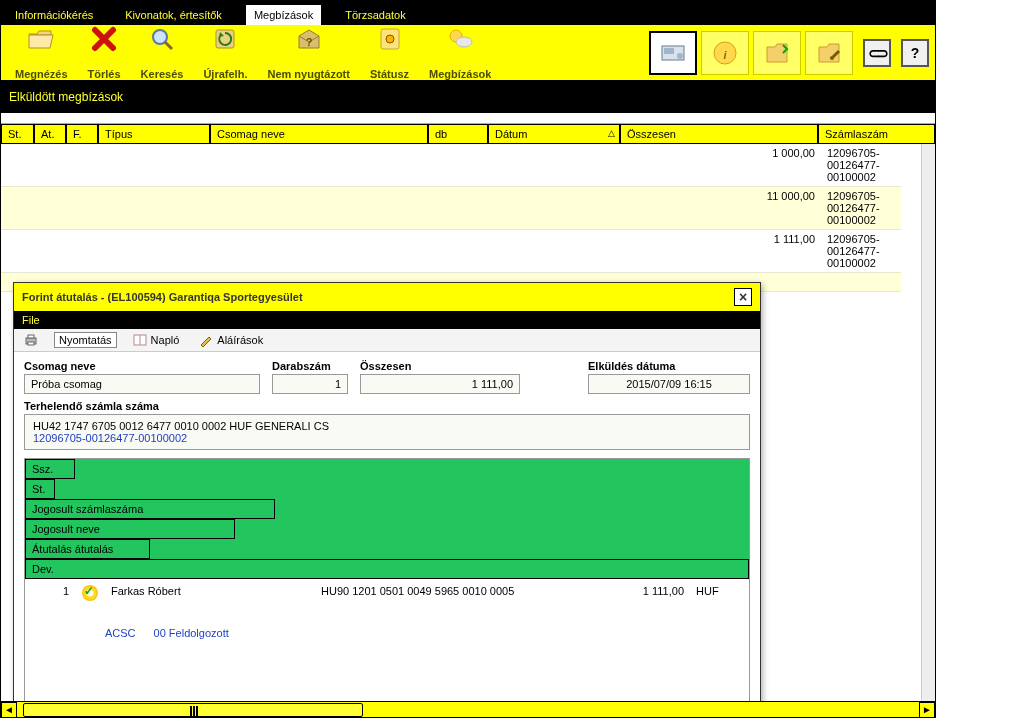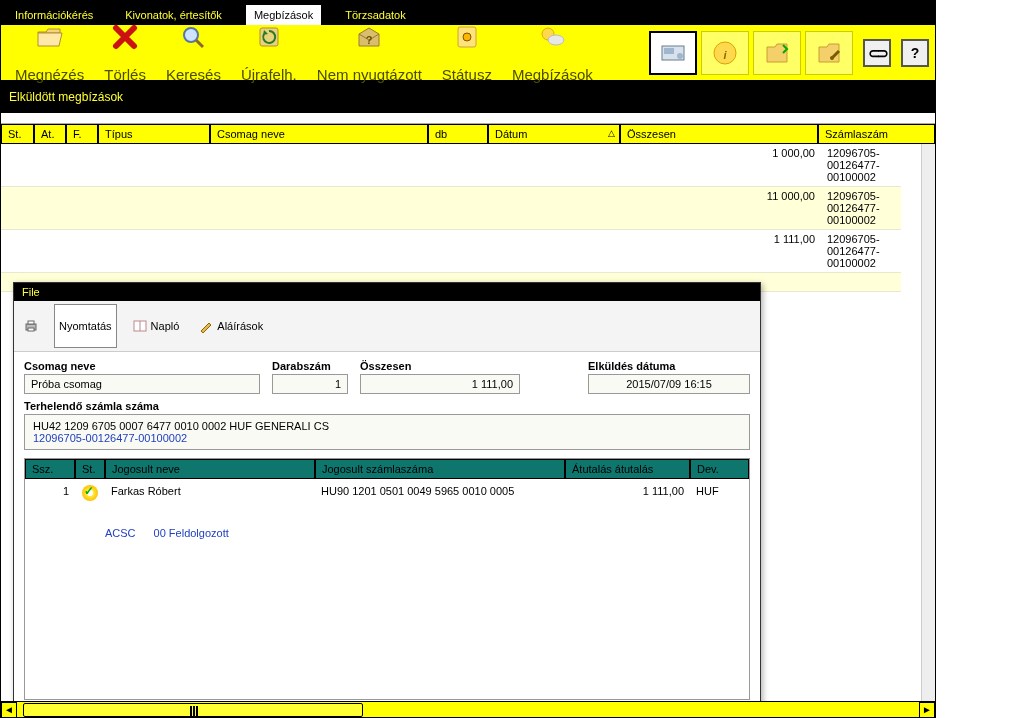--- a/index.html
+++ b/index.html
@@ -9,21 +9,21 @@
 
 
 .top-tabs { background: #000; height: 24px; display: flex; align-items: flex-end; padding: 0 6px; gap: 16px; }
 .top-tab { color: #ffff33; padding: 4px 8px; cursor: pointer; position: relative; }
 .top-tab.active { background: #fff; color: #000; }
 
 
 .toolbar { background: #ffff00; height: 56px; display: flex; align-items: center; padding: 0 6px; gap: 4px; border-bottom: 1px solid #000; position: relative; }
 .tool-btn { display: flex; flex-direction: column; align-items: center; justify-content: center; padding: 2px 8px; cursor: pointer; min-width: 48px; }
 .tool-btn .ticon { width: 28px; height: 28px; display: flex; align-items: center; justify-content: center; }
-.tool-label { color: #4d4d00; font-size: 15px; margin-top: 15px; }
+.tool-label { color: #4d4d00; font-size: 11px; margin-top: 15px; font-weight: bold; }
 .toolbar-right { margin-left: auto; display: flex; gap: 4px; align-items: center; }
 .rt-btn { width: 48px; height: 44px; background: #ffff66; border: 1px solid #cccc00; display:flex; align-items:center; justify-content:center; cursor:pointer; }
 .rt-btn.active { background:#fff; border:2px solid #000; }
 .sq-btn { width:28px; height:28px; background:#f0f0f0; border:2px solid #555; display:flex; align-items:center; justify-content:center; cursor:pointer; font-weight:bold; font-size:14px; margin-left:6px; }
 
 
 .subtitle { background:#000; color:#ffff33; padding:9px 8px; font-size:12px; }
 
 
 .colhdr-row { display:flex; background:#fff; border-top:1px solid #aaa; }
@@ -34,35 +34,35 @@
 .bg-row.alt { background:#ffffd8; }
 .bg-dash { text-align:center; width:100%; padding:3px 0; }
 
 
 .modal { position:absolute; left:12px; top:138px; width:748px; background:#fff; border:1px solid #333; box-shadow:2px 2px 6px rgba(0,0,0,.3); z-index:10; }
 .modal-title { background:#ffff00; padding:5px 8px; display:flex; align-items:center; font-weight:bold; color:#333; }
 .modal-close { margin-left:auto; width:18px; height:18px; border:1px solid #000; background:#fff; display:flex; align-items:center; justify-content:center; cursor:pointer; font-weight:bold; font-size:14px; line-height:1; }
 .modal-menu { background:#000; color:#ffff33; padding:3px 8px; }
 .modal-menu span { cursor:pointer; }
 .modal-tools { background:#f4f4f4; border-bottom:1px solid #ccc; padding:3px 6px; display:flex; gap:12px; align-items:center; }
-.mtool { display:flex; align-items:center; gap:4px; cursor:pointer; padding:15px 4px; }
+.mtool { display:flex; align-items:center; gap:4px; cursor:pointer; padding:1px 4px; }
 .mtool.boxed { border:1px solid #888; background:#fff; }
 .mtool svg, .mtool canvas { width:14px; height:14px; }
 
 .modal-body { padding:8px 10px; }
 .form-row { display:flex; gap:12px; margin-bottom:4px; }
 .form-col { display:flex; flex-direction:column; }
 .form-label { font-weight:bold; font-size:11px; margin-bottom:2px; }
 .form-field { border:1px solid #999; background:#fafaf5; padding:3px 6px; min-height:20px; font-size:11px; }
 .acct-box { border:1px solid #999; background:#fafaf5; padding:5px 8px; margin-top:2px; margin-bottom:8px; }
 .acct-link { color:#2040c0; }
 
 
 .itbl { border:1px solid #999; }
-.itbl-hdr { display:flex; background:#0f766e; }
+.itbl-hdr { display:flex; background:#22c55e;flex-direction:column; }
 .itbl-hdr .ih { border:1px solid #000; padding:3px 6px; font-size:11px; }
 .itbl-row { display:flex; padding:4px 0; }
 .itbl-row2 { display:flex; padding:2px 0 6px 80px; gap:18px; }
 .itbl-cell { padding:2px 6px; font-size:11px; }
 .chk-ok { width:16px; height:16px; border-radius:50%; background:radial-gradient(circle, #fff 25%, #ffeb3b 28%, #ffc107 70%); position:relative; display:inline-block; }
 .chk-ok::after { content:"✓"; color:#0a0; font-weight:bold; position:absolute; left:2px; top:-1px; font-size:12px; }
 .blue { color:#2040c0;margin-top:16px; }
 .itbl-body { height:220px; overflow:auto; background:#fff; }
 
 
@@ -220,20 +220,24 @@
         <div class="bg-cell" style="width:820px">1 111,00</div>
         <div class="bg-cell" style="flex:1;text-align:left">12096705-00126477-00100002</div>
       </div>
       <div class="bg-row alt">
         <div class="bg-dash">-</div>
       </div>
     </div>
     <div class="vscroll"></div>
 
     <div class="modal">
+      <div class="modal-title">
+        <span>Forint átutalás  -  (EL100594)  Garantiqa Sportegyesület</span>
+        <div class="modal-close">×</div>
+      </div>
       <div class="modal-menu">
         <span>File</span>
       </div>
       <div class="modal-tools">
         <div class="mtool">
           <span>
               <svg width="14" height="14" viewBox="0 0 14 14">
                 <rect x="2" y="5" width="10" height="6" fill="#bbb" stroke="#666"></rect>
                 <rect x="4" y="2" width="6" height="3" fill="#fff" stroke="#666"></rect>
                 <rect x="4" y="9" width="6" height="3" fill="#fff" stroke="#666"></rect>
@@ -278,30 +282,30 @@
             <div class="form-field" style="text-align:right">1 111,00</div>
           </div>
           <div class="form-col" style="width:162px;margin-left:auto">
             <div class="form-label">Elküldés dátuma</div>
             <div class="form-field" style="text-align:center">2015/07/09 16:15</div>
           </div>
         </div>
 
         <div class="form-label" style="margin-top:6px">Terhelendő számla száma</div>
         <div class="acct-box">
-          <div>HU42 1209 6705 0007 6477 0010 0002    HUF  GENERALI    CS</div>
+          <div>HU42 1747 6705 0012 6477 0010 0002    HUF  GENERALI    CS</div>
           <div class="acct-link">12096705-00126477-00100002</div>
         </div>
 
         <div class="itbl">
           <div class="itbl-hdr">
             <div class="ih" style="width:50px">Ssz.</div>
             <div class="ih" style="width:30px">St.</div>
+            <div class="ih" style="width:250px">Jogosult számlaszáma</div>
             <div class="ih" style="width:210px">Jogosult neve</div>
-            <div class="ih" style="width:250px">Jogosult számlaszáma</div>
             <div class="ih" style="width:125px">Átutalás átutalás</div>
             <div class="ih" style="flex:1">Dev.</div>
           </div>
           <div class="itbl-body">
             <div class="itbl-row">
               <div class="itbl-cell" style="width:50px;text-align:right">1</div>
               <div class="itbl-cell" style="width:30px;text-align:center"><span class="chk-ok"></span></div>
               <div class="itbl-cell" style="width:210px">Farkas Róbert</div>
               <div class="itbl-cell" style="width:250px">HU90 1201 0501 0049 5965 0010 0005</div>
               <div class="itbl-cell" style="width:125px;text-align:right">1 111,00</div>

